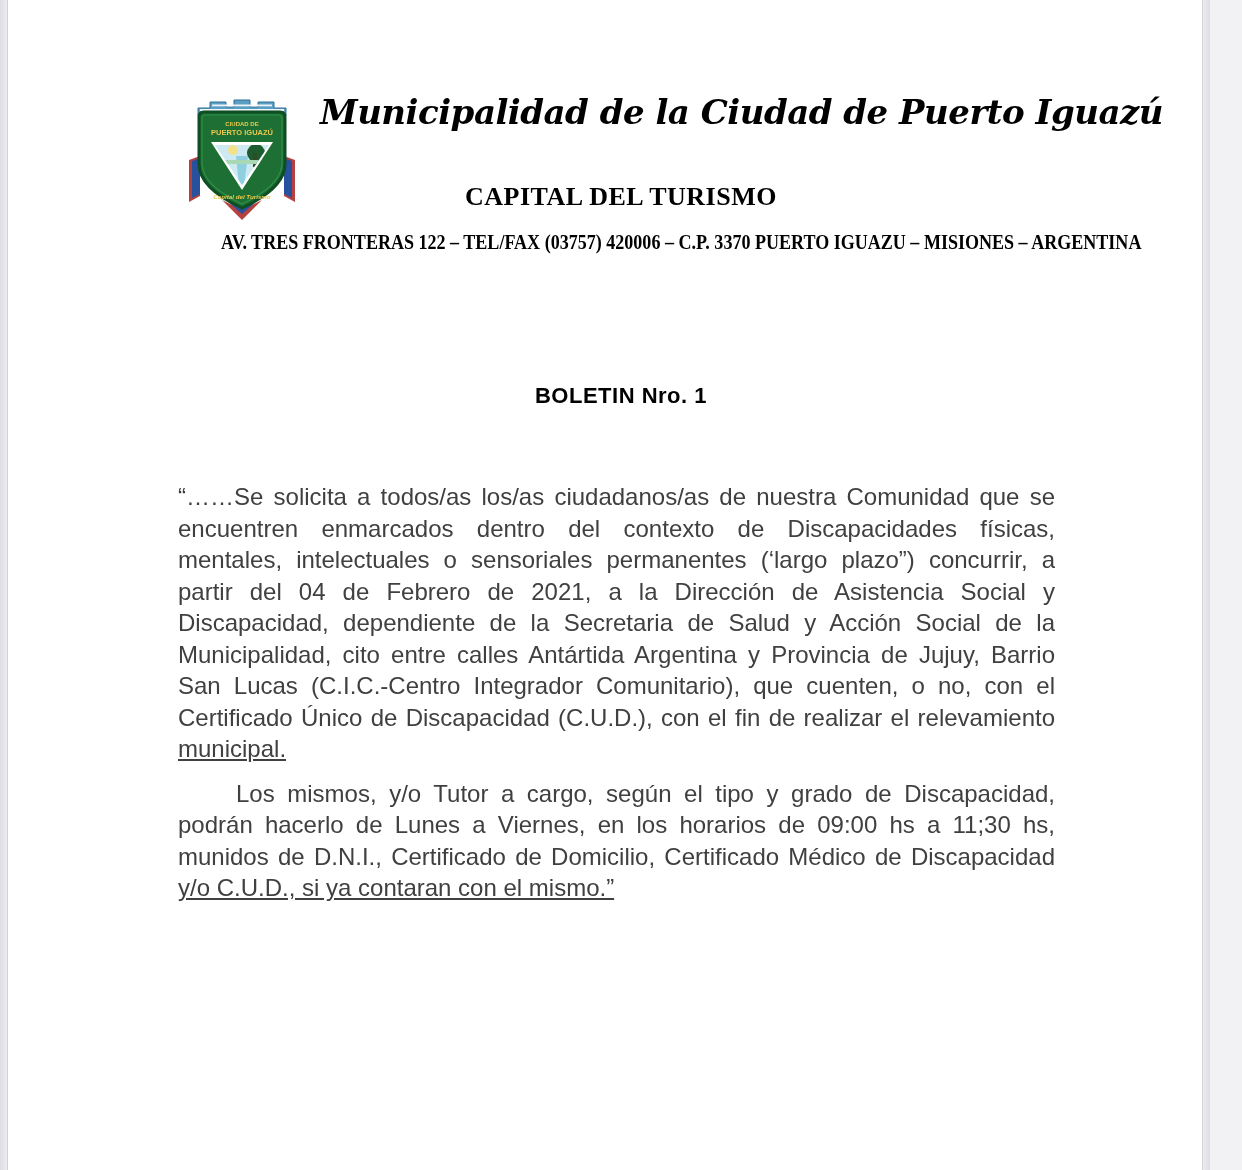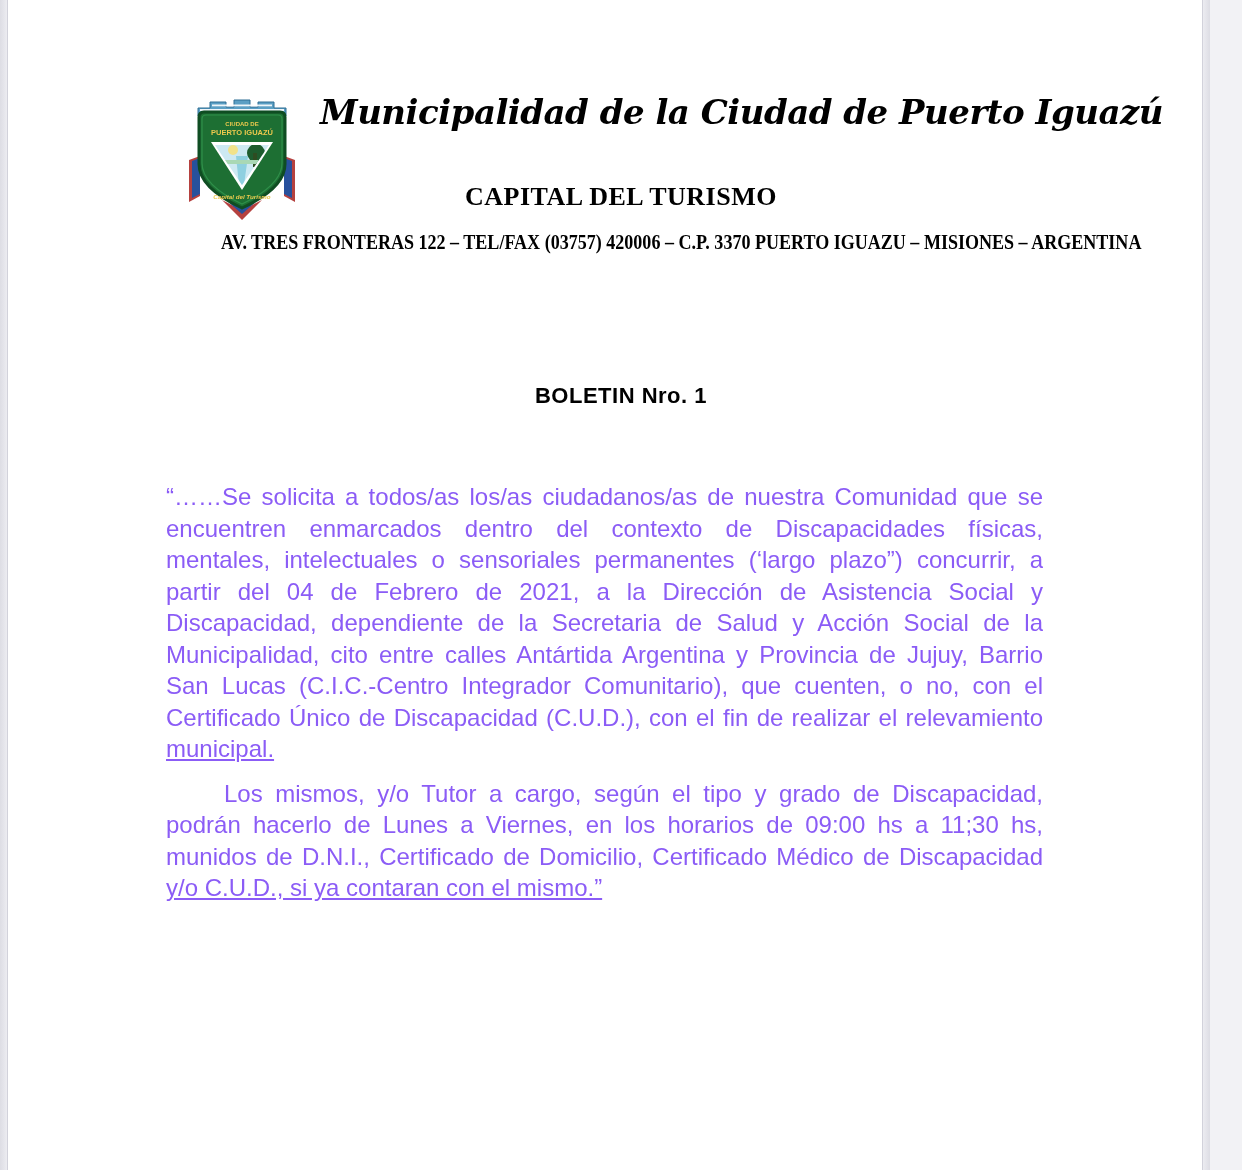--- a/index.html
+++ b/index.html
@@ -29,21 +29,21 @@
     display:inline-block;font-family:"Liberation Serif",serif;font-weight:bold;
     font-size:22px;white-space:nowrap;transform:scaleX(0.82);transform-origin:center;
     color:#000;
   }
 
   
   .doc-title{
     position:absolute;left:0;top:383px;width:1242px;text-align:center;
     font-weight:bold;font-size:22px;letter-spacing:0.5px;color:#000;
   }
-  .body-col{position:absolute;left:166px;top:481px;width:877px;font-size:24px;color:#8b5cf6;}
+  .body-col{position:absolute;left:178px;top:481px;width:877px;font-size:24px;color:#404040;}
   .para{margin:0 0 13px 0;}
   .line{
     text-align:justify;text-align-last:justify;line-height:31.5px;height:31.5px;
     overflow:hidden;
   }
   .line.last{text-align-last:left;text-decoration:underline;}
   .line.indent{padding-left:58px;}
 </style>
 </head>
 <body>

